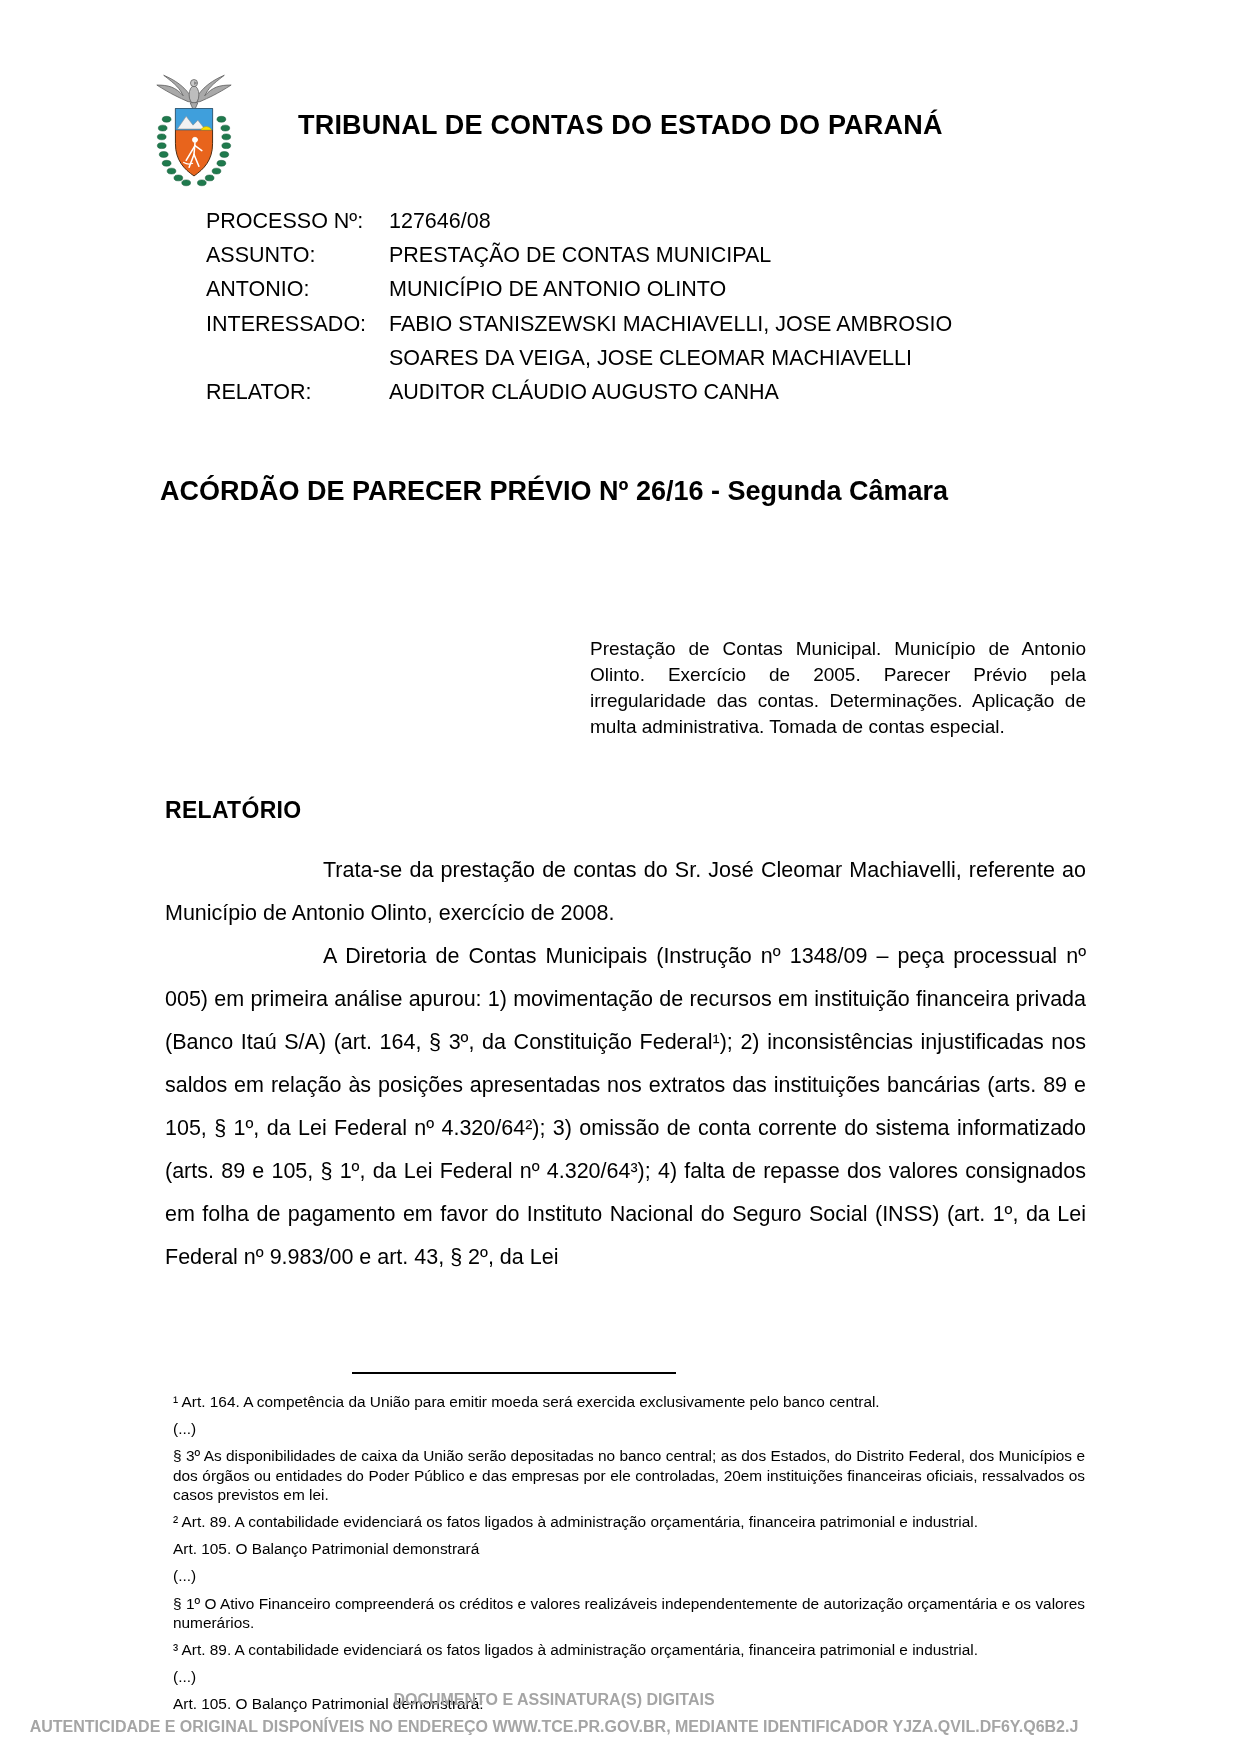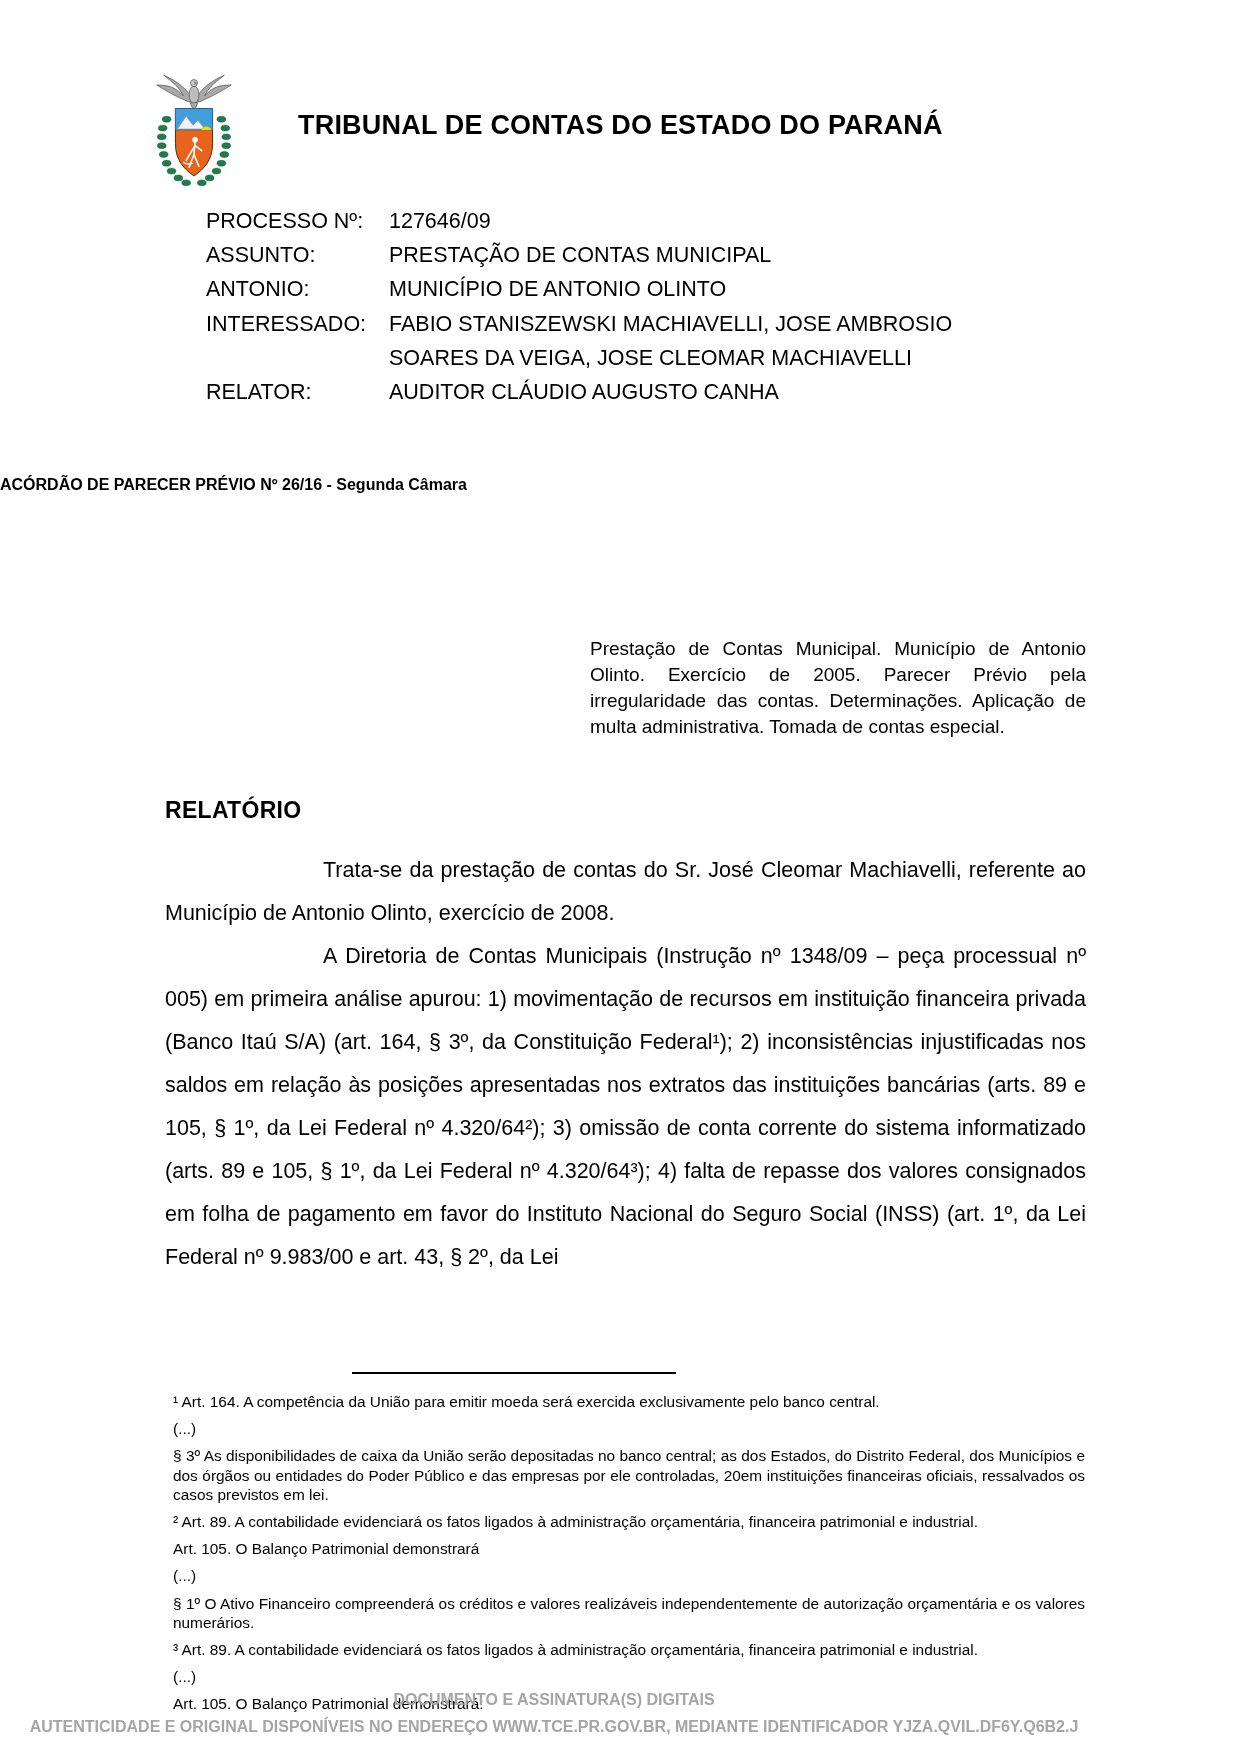--- a/index.html
+++ b/index.html
@@ -15,21 +15,21 @@
   .org-title{
     position:absolute;left:298px;top:110px;
     font-size:27px;font-weight:bold;letter-spacing:0.2px;white-space:nowrap;
   }
   .meta{position:absolute;left:165px;top:204px;width:920px;font-size:21.5px;}
   .meta-row{display:flex;line-height:34.2px;}
   .meta-label{width:183px;flex:0 0 183px;margin-left:41px;}
   .meta-value{max-width:595px;}
   .doc-title{
     position:absolute;left:0;top:476px;width:100%;
-    font-size:16px;font-weight:bold;
+    text-align:center;font-size:27px;font-weight:bold;
   }
   .ementa{
     position:absolute;left:590px;top:636px;width:496px;
     font-size:19px;line-height:26px;text-align:justify;
   }
   .section-heading{
     position:absolute;left:165px;top:797px;
     font-size:23px;font-weight:bold;letter-spacing:0.3px;
   }
   .body-text{
@@ -106,21 +106,21 @@
       </g>
       <path d="M34 92 q5 3 10 1" stroke="#ffffff" stroke-width="1.2" fill="none"></path>
     </svg>
   </div>
 
   <div class="org-title">TRIBUNAL DE CONTAS DO ESTADO DO PARANÁ</div>
 
   <div class="meta">
     <div class="meta-row">
       <div class="meta-label">PROCESSO Nº:</div>
-      <div class="meta-value">127646/09</div>
+      <div class="meta-value">127646/08</div>
     </div>
     <div class="meta-row">
       <div class="meta-label">ASSUNTO:</div>
       <div class="meta-value">PRESTAÇÃO DE CONTAS MUNICIPAL</div>
     </div>
     <div class="meta-row">
       <div class="meta-label">ANTONIO:</div>
       <div class="meta-value">MUNICÍPIO DE ANTONIO OLINTO</div>
     </div>
     <div class="meta-row">

